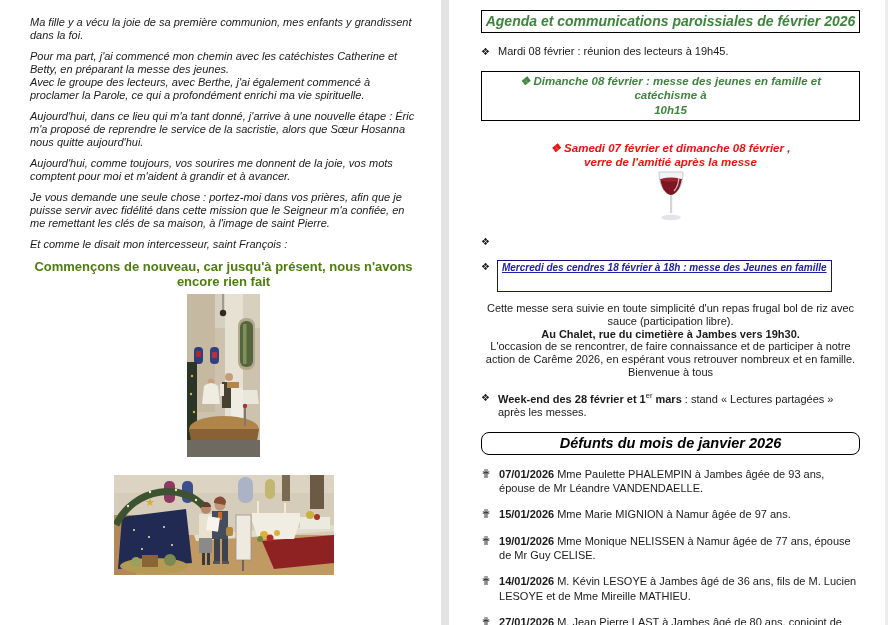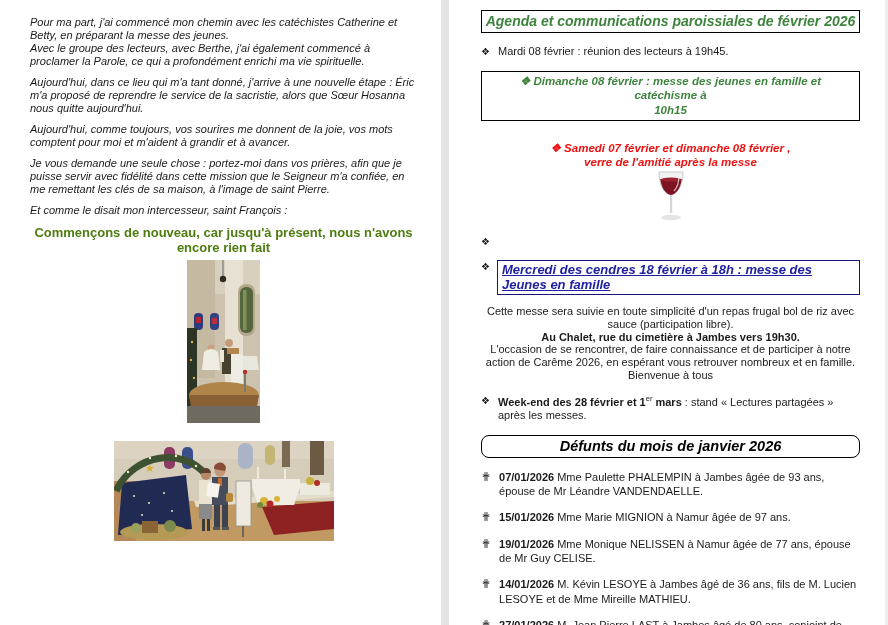--- a/index.html
+++ b/index.html
@@ -42,22 +42,22 @@
     margin-top:12px; padding:2px 6px 3px; text-align:center;
     color:#3e843e; font-weight:bold; font-style:italic; font-size:11.5px; line-height:1.25;
   }
   .red-note {
     margin-top:20px; text-align:center; color:#ee1111;
     font-weight:bold; font-style:italic; font-size:11.5px; line-height:1.25;
   }
   .wine { display:block; margin:1px auto 0; }
   .blue-item { display:flex; gap:7px; margin-top:12px; align-items:flex-start; }
   .box-blue {
-    border:1.5px solid #15157d; padding:1px 4px 2px;
-    color:#2121a3; font-weight:bold; font-style:italic; font-size:13px;
+    border:1.5px solid #15157d; padding:1px 4px 18px;
+    color:#2121a3; font-weight:bold; font-style:italic; font-size:10px;
     text-decoration:underline;
   }
   .meal { margin-top:10px; text-align:center; line-height:1.16; font-size:11px; }
   .meal .bold { font-weight:bold; }
   .weekend-text b { font-weight:bold; }
   .weekend-text sup { font-size:7.5px; }
   .defunts-title {
     margin-top:12px; color:#000000; font-weight:bold; font-style:italic;
     font-size:14.5px; text-align:center; padding:2px 2px 3px;border-radius:8px;
   }
@@ -65,20 +65,21 @@
   .cross-marker { flex:0 0 auto; font-size:12px; color:#3c3c3c; padding-top:0px; }
   .defunt b { font-weight:bold; }
 </style>
 </head>
 <body>
 
 <div class="divider"></div>
 <div class="right-edge"></div>
 
 <div class="page-left">
+  <p>Ma fille y a vécu la joie de sa première communion, mes enfants y grandissent dans la foi.</p>
   <p>Pour ma part, j'ai commencé mon chemin avec les catéchistes Catherine et Betty, en préparant la messe des jeunes.
 Avec le groupe des lecteurs, avec Berthe, j'ai également commencé à proclamer la Parole, ce qui a profondément enrichi ma vie spirituelle.</p>
   <p>Aujourd'hui, dans ce lieu qui m'a tant donné, j'arrive à une nouvelle étape : Éric m'a proposé de reprendre le service de la sacristie, alors que Sœur Hosanna nous quitte aujourd'hui.</p>
   <p>Aujourd'hui, comme toujours, vos sourires me donnent de la joie, vos mots comptent pour moi et m'aident à grandir et à avancer.</p>
   <p>Je vous demande une seule chose : portez-moi dans vos prières, afin que je puisse servir avec fidélité dans cette mission que le Seigneur m'a confiée, en me remettant les clés de sa maison, à l'image de saint Pierre.</p>
   <p>Et comme le disait mon intercesseur, saint François :</p>
 
   <div class="highlight">Commençons de nouveau, car jusqu'à présent, nous n'avons encore rien fait</div>
 
   <svg class="photo1" width="73" height="163" viewBox="0 0 73 163">

